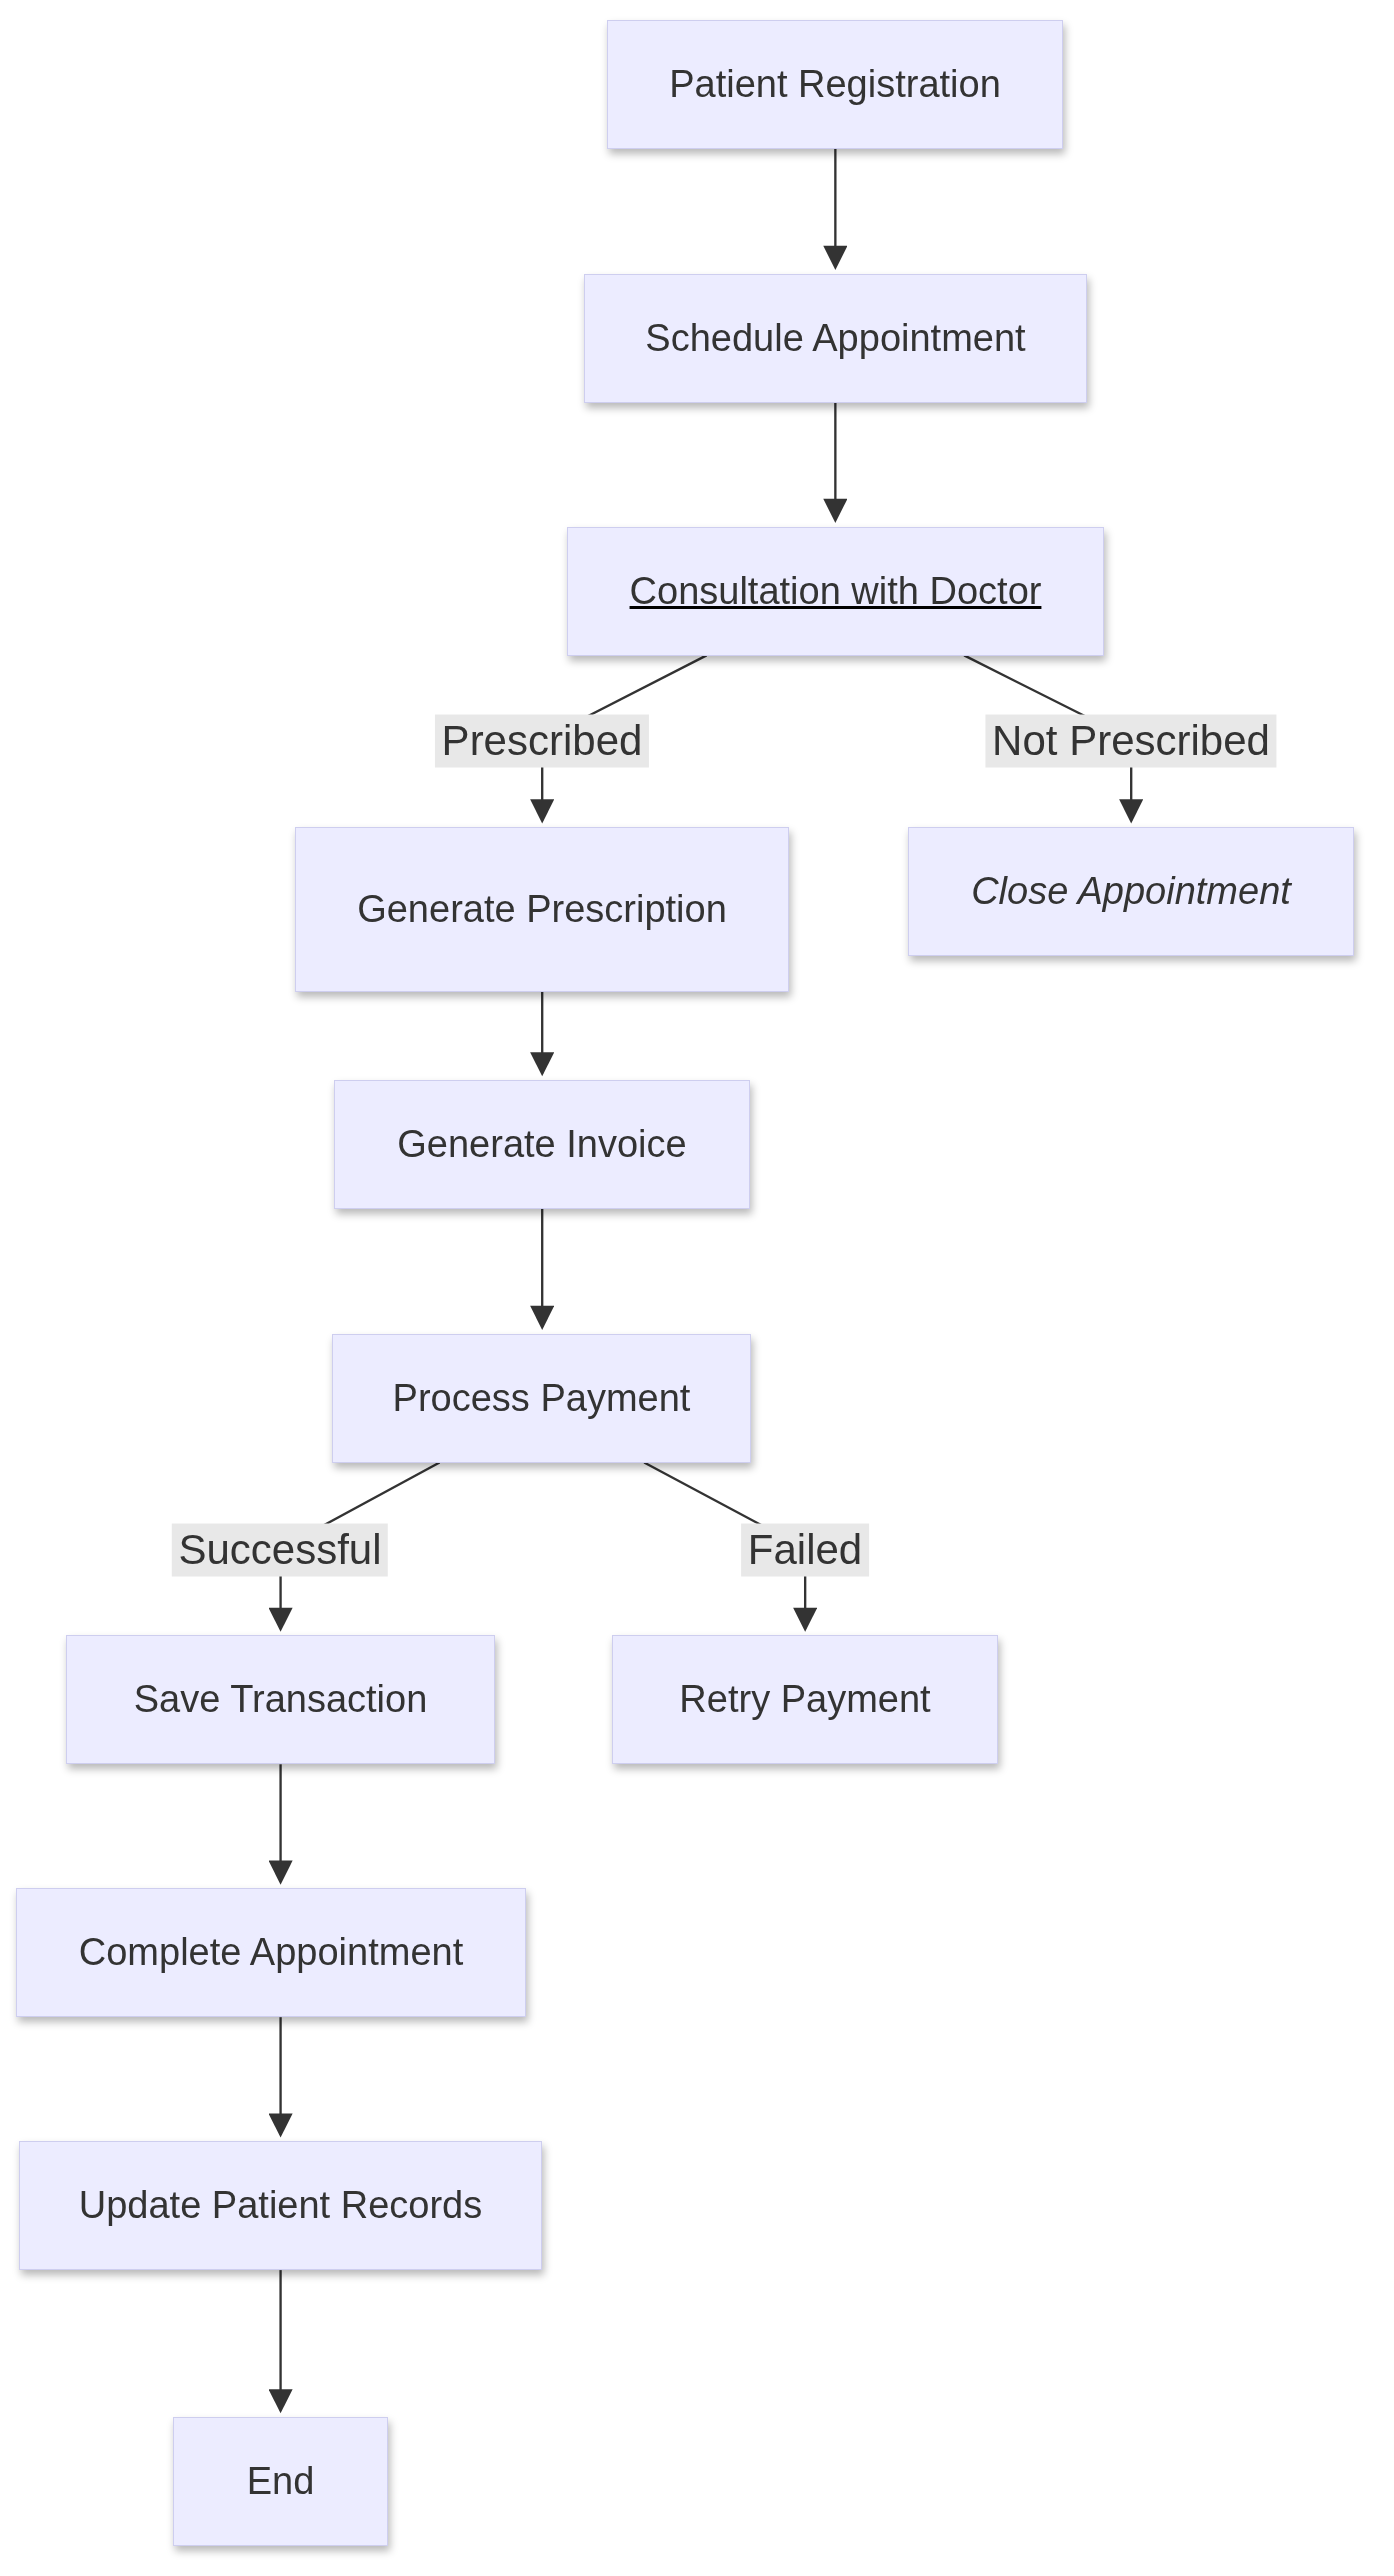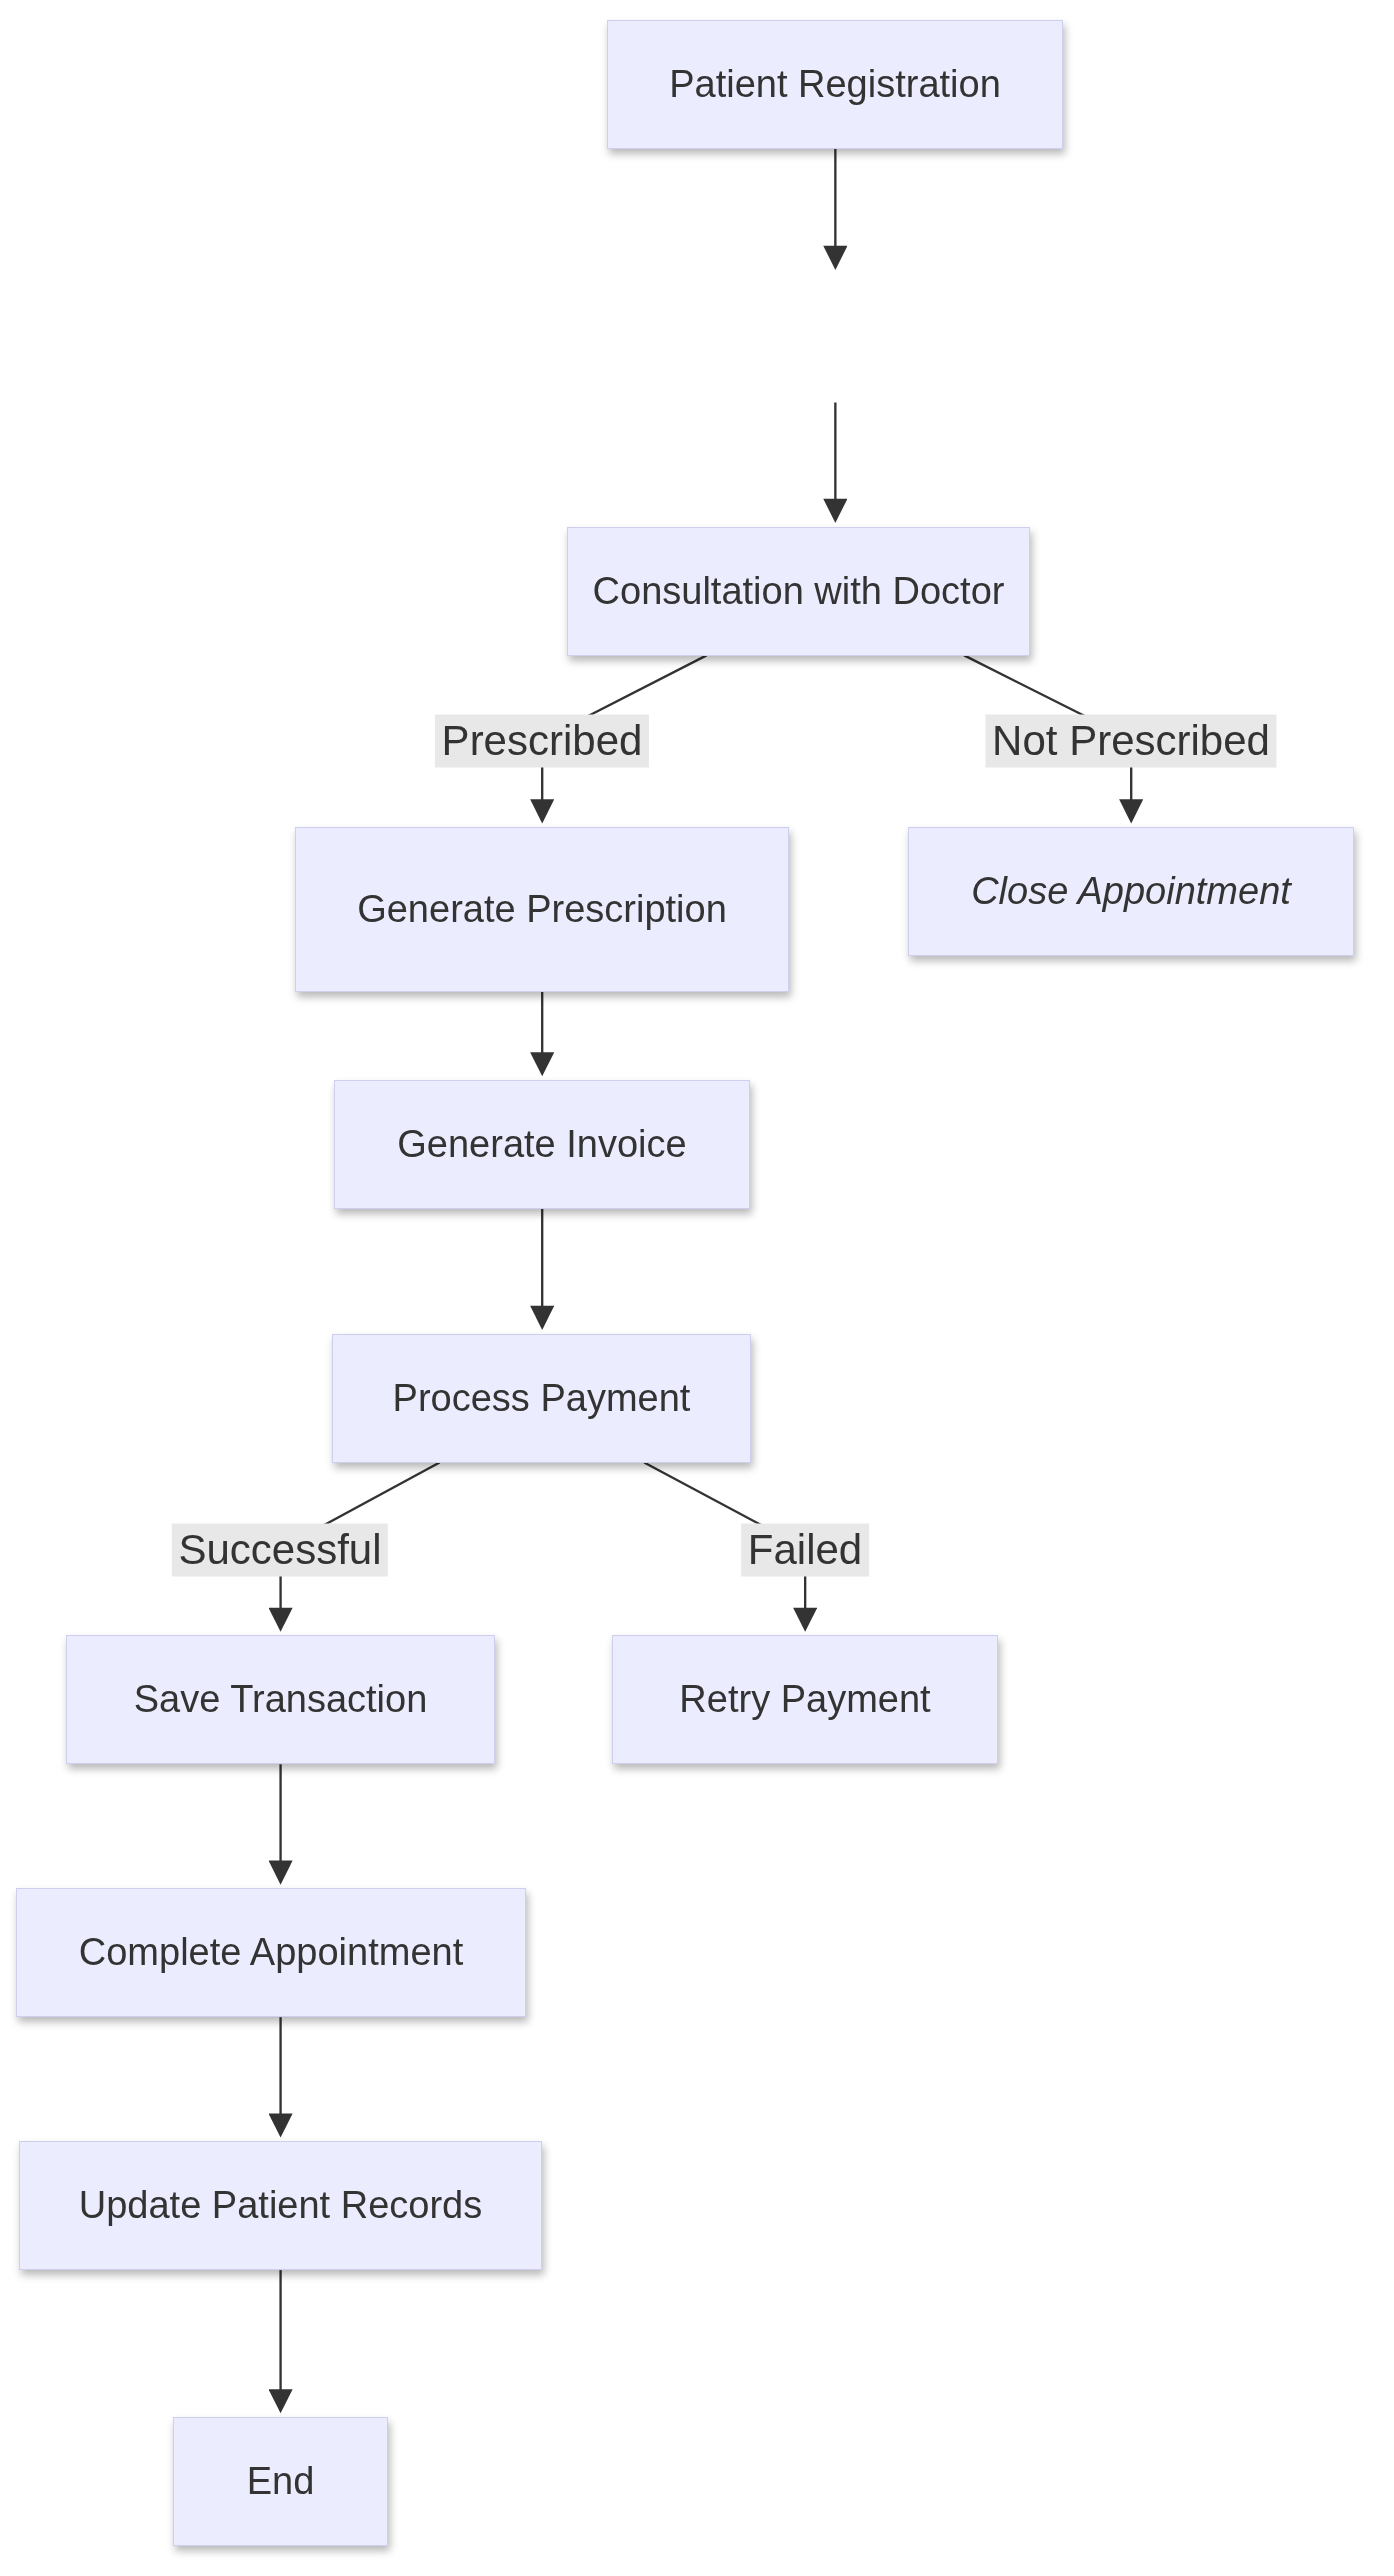--- a/index.html
+++ b/index.html
@@ -85,21 +85,24 @@
       <path d="M 418 3384 L 418 3593" class="edge" marker-end="url(#arrow)"></path>
     </svg>
 
 <div class="edge-label" style="left: 542px; top: 741px;">Prescribed</div>
     <div class="edge-label" style="left: 1131px; top: 741px;">Not Prescribed</div>
     <div class="edge-label" style="left: 280px; top: 1550px;">Successful</div>
     <div class="edge-label" style="left: 805px; top: 1550px;">Failed</div>
     <div class="node" style="left: 607px; top: 20px; width: 456px; height: 129px;">
       <span class="node-label">Patient Registration</span>
     </div>
-    <div class="node" style="left: 567px; top: 527px; width: 463px; height: 129px;">
+    <div class="node" style="left: 584px; top: 274px; width: 503px; height: 129px;">
+      <span class="node-label">Schedule Appointment</span>
+    </div>
+    <div class="node" style="left: 567px; top: 527px; width: 537px; height: 129px; text-decoration: underline;">
       <span class="node-label">Consultation with Doctor</span>
     </div>
     <div class="node" style="left: 295px; top: 827px; width: 494px; height: 165px;">
       <span class="node-label">Generate Prescription</span>
     </div>
     <div class="node" style="left: 908px; top: 827px; width: 446px; height: 129px; font-style: italic;">
       <span class="node-label">Close Appointment</span>
     </div>
     <div class="node" style="left: 332px; top: 1334px; width: 419px; height: 129px;">
       <span class="node-label">Process Payment</span>

